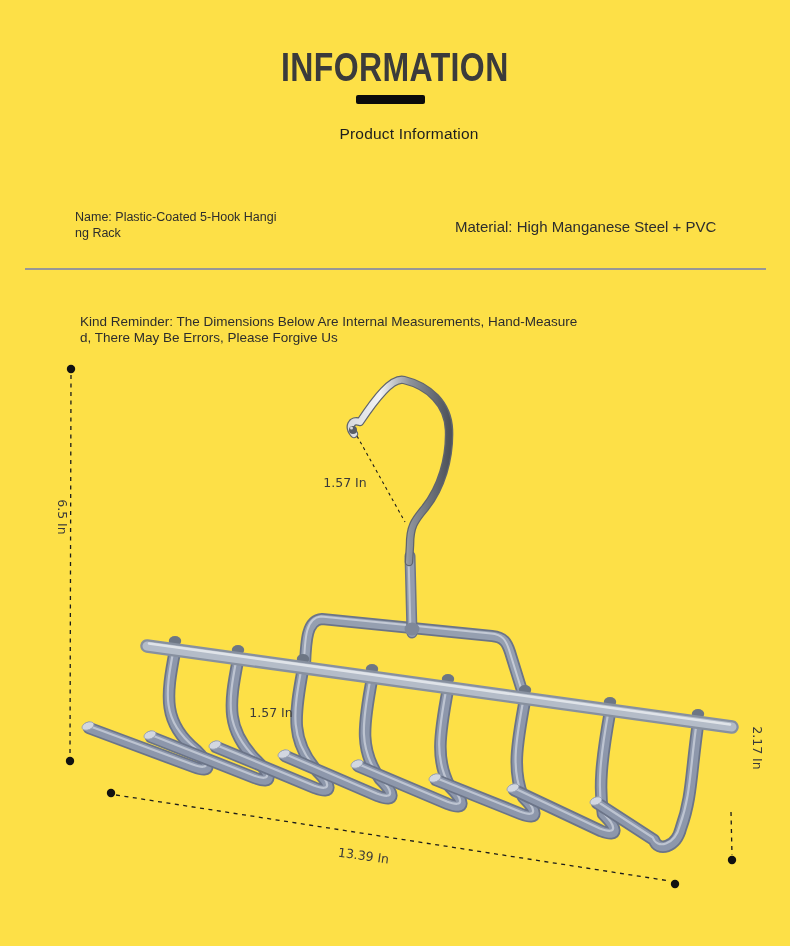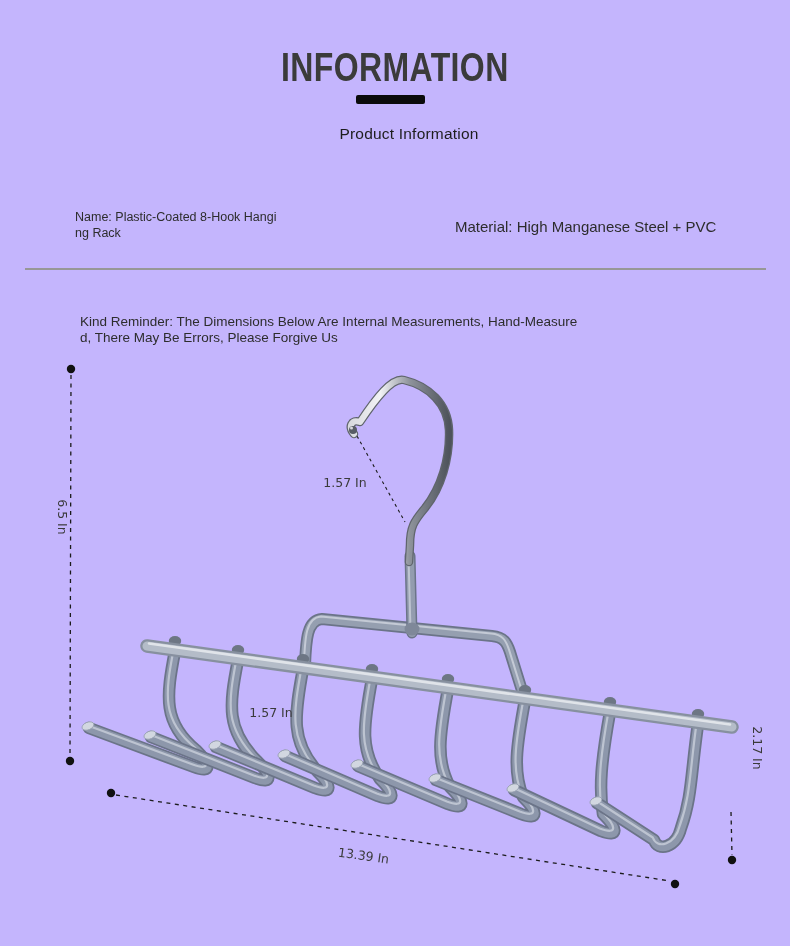--- a/index.html
+++ b/index.html
@@ -1,16 +1,16 @@
 <!DOCTYPE html>
 <html><head>
 <meta charset="utf-8">
 <style>
   html,body{margin:0;padding:0;background:#ffffff;}
-  .stage{position:relative;width:790px;height:946px;background:#c4b5fd;overflow:hidden;
+  .stage{position:relative;width:790px;height:946px;background:#fde047;overflow:hidden;
          font-family:"Liberation Sans",sans-serif;}
   .title{position:absolute;top:44px;left:0;width:790px;text-align:center;
          font-size:41px;font-weight:800;color:#3b3b3b;letter-spacing:.5px;white-space:nowrap;}
   .title-inner{display:inline-block;transform:scaleX(.78);transform-origin:center;}
   .title-underline{position:absolute;top:95px;left:356px;width:69px;height:9px;
          background:#0b0b0b;border-radius:2px;}
   .subtitle{position:absolute;top:125px;left:14px;width:790px;text-align:center;
          font-size:15.5px;color:#1d1d1d;letter-spacing:.2px;}
   .spec-name{position:absolute;top:210px;left:75px;width:208px;
          font-size:12.5px;line-height:1.26;color:#2d2d2d;word-break:break-all;}
@@ -23,21 +23,21 @@
 </style>
 </head>
 <body>
 
 <div class="stage">
 
   <div class="title"><span class="title-inner">INFORMATION</span></div>
   <div class="title-underline"></div>
   <div class="subtitle">Product Information</div>
 
-  <div class="spec-name">Name: Plastic-Coated 8-Hook Hanging Rack</div>
+  <div class="spec-name">Name: Plastic-Coated 5-Hook Hanging Rack</div>
   <div class="spec-material">Material: High Manganese Steel + PVC</div>
   <div class="divider"></div>
   <div class="reminder">Kind Reminder: The Dimensions Below Are Internal Measurements, Hand-Measured, There May Be Errors, Please Forgive Us</div>
 
   <svg class="diagram" width="790" height="946" viewBox="0 0 790 946">
     <defs>
       <linearGradient id="chromeGrad" x1="0" y1="0" x2="1" y2="0">
         <stop offset="0" stop-color="#d9dbdf"></stop>
         <stop offset="0.3" stop-color="#f2f3f5"></stop>
         <stop offset="0.6" stop-color="#8e939b"></stop>

